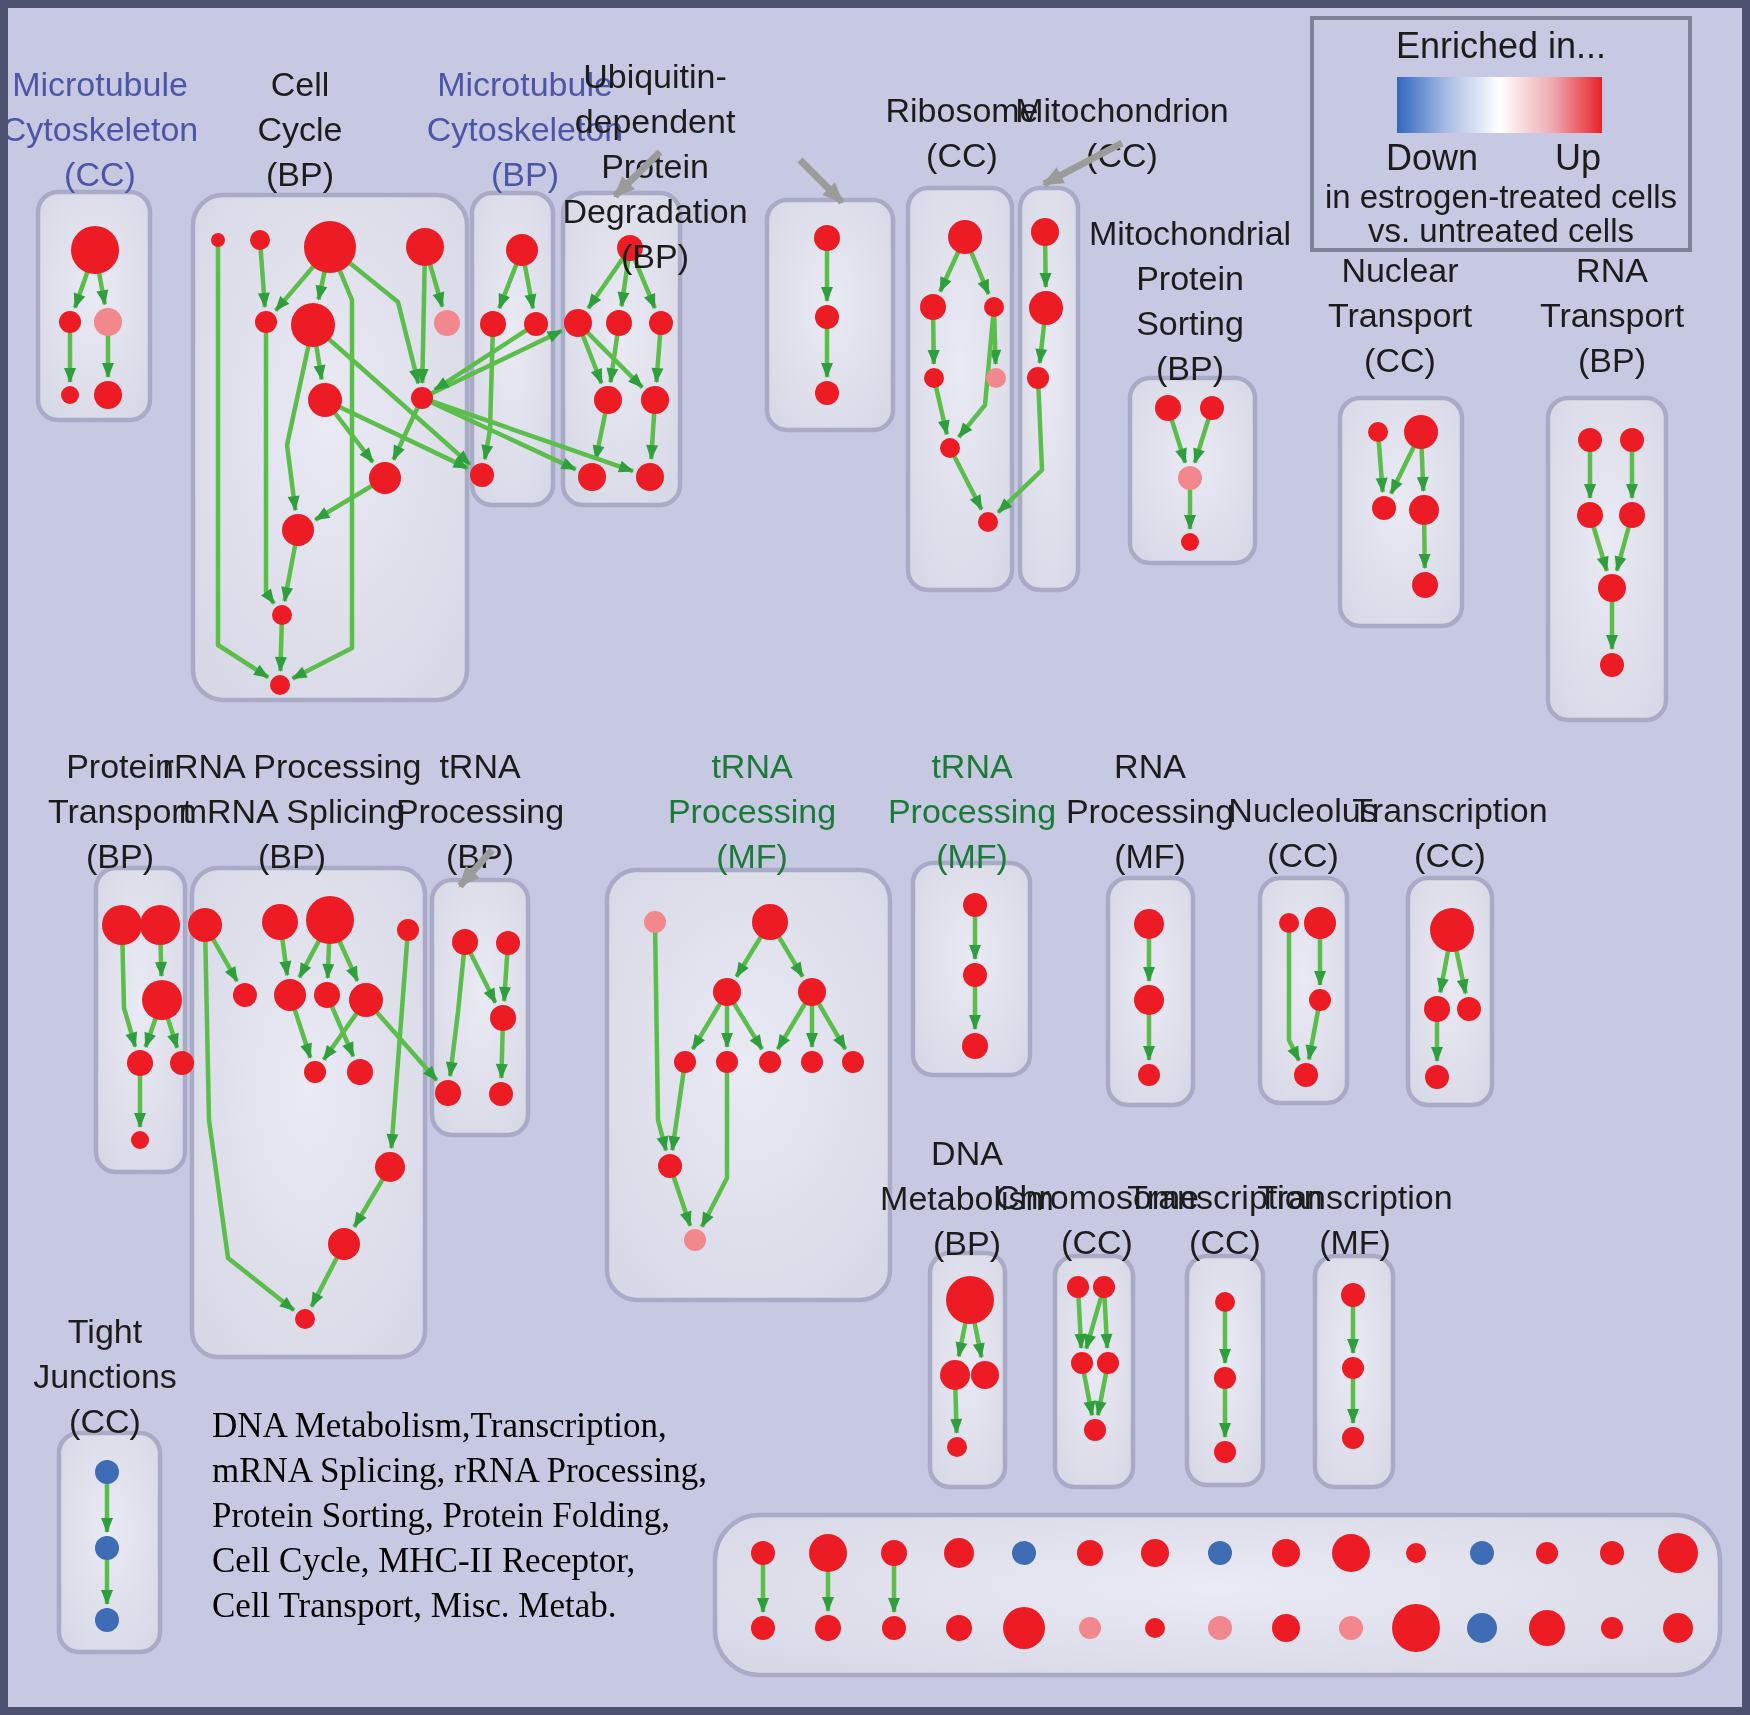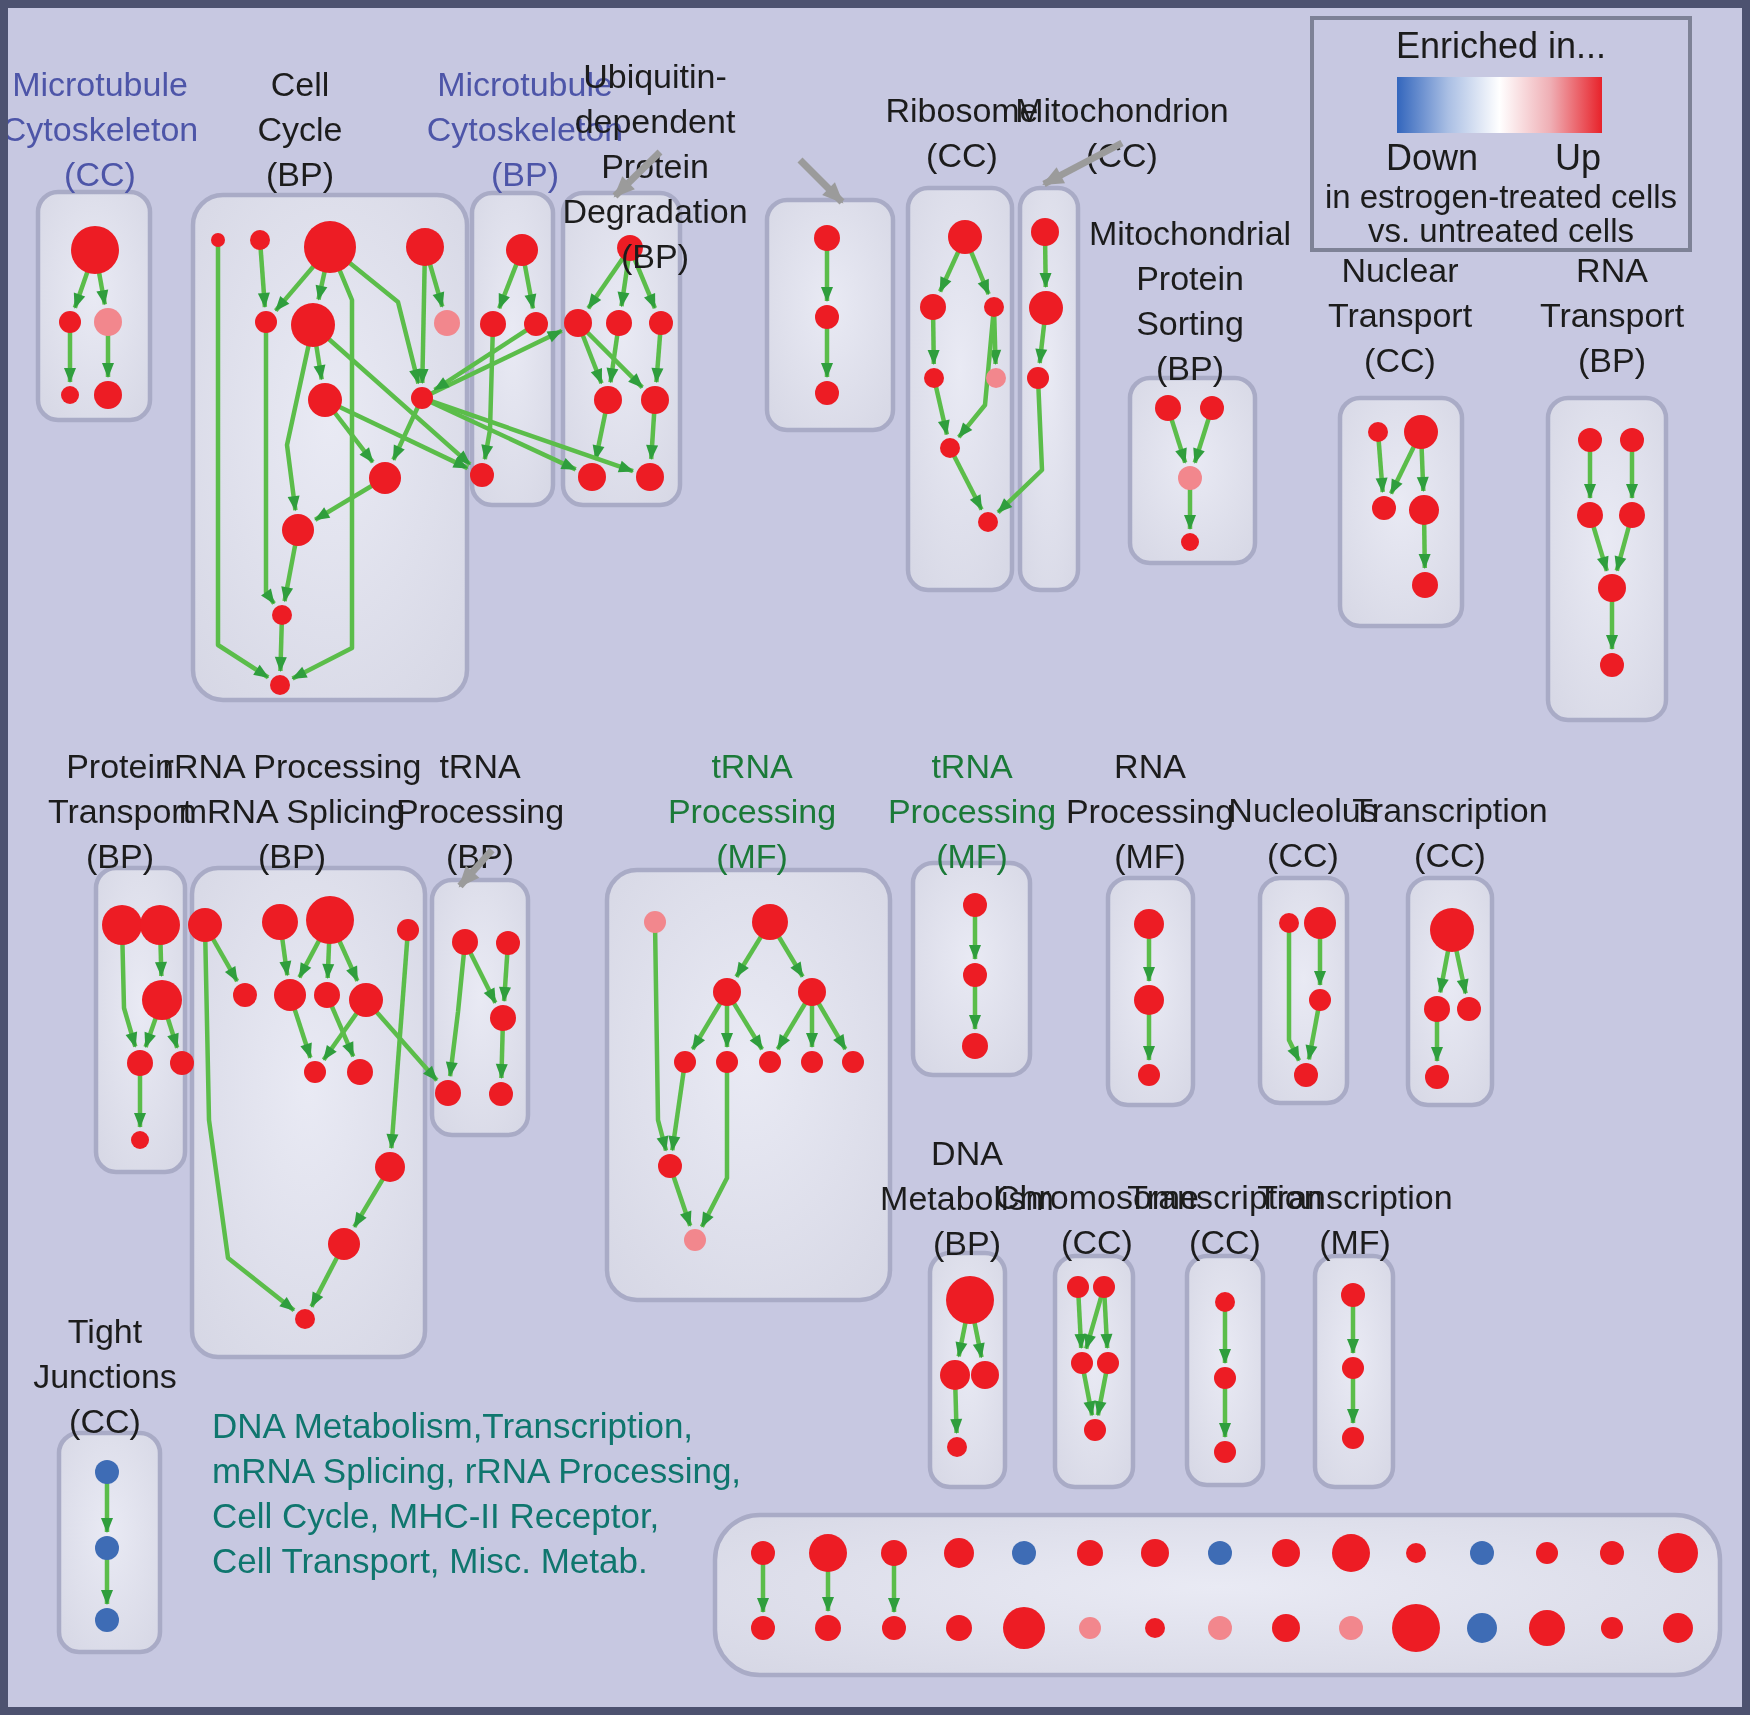--- a/index.html
+++ b/index.html
@@ -1,20 +1,20 @@
 <!DOCTYPE html>
 <html><head>
 <meta charset="utf-8">
 <style>
   html,body{margin:0;padding:0;background:#ffffff;}
   #stage{position:relative;width:1750px;height:1715px;overflow:hidden;
          font-family:"Liberation Sans", sans-serif;}
   #figure{position:absolute;left:0;top:0;}
-  #bottom-text{position:absolute;color:#0f766e;font-size:35px;line-height:45px;
-               font-family:Liberation Sans, sans-serif; letter-spacing:0px;}
+  #bottom-text{position:absolute;color:#000000;font-size:35px;line-height:45px;
+               font-family:Liberation Serif, serif; letter-spacing:0px;}
 </style>
 </head>
 <body>
 
 <div id="stage">
   <svg id="figure" width="1750" height="1715" viewBox="0 0 1750 1715">
       <defs>
         <radialGradient id="boxgrad" cx="0.5" cy="0.45" r="0.8">
           <stop offset="0" stop-color="#e9eaf4"></stop>
           <stop offset="1" stop-color="#d4d5e3"></stop>
@@ -415,16 +415,17 @@
         <text x="1432" y="170" fill="#1c1c1c" font-size="36" text-anchor="middle">Down</text>
         <text x="1578" y="170" fill="#1c1c1c" font-size="36" text-anchor="middle">Up</text>
         <text x="1501" y="208" fill="#1c1c1c" font-size="33" text-anchor="middle">in estrogen-treated cells</text>
         <text x="1501" y="242" fill="#1c1c1c" font-size="33" text-anchor="middle">vs. untreated cells</text>
       </g>
       <rect x="4" y="4" width="1742" height="1707" fill="none" stroke="#4d5270" stroke-width="8"></rect>
     </svg>
   <div id="bottom-text" style="left: 212px; top: 1403px; line-height: 45px;">
       <div>DNA Metabolism,Transcription,</div>
       <div>mRNA Splicing, rRNA Processing,</div>
+      <div>Protein Sorting, Protein Folding,</div>
       <div>Cell Cycle, MHC-II Receptor,</div>
       <div>Cell Transport, Misc. Metab.</div>
     </div>
 </div>
 
 </body></html>

